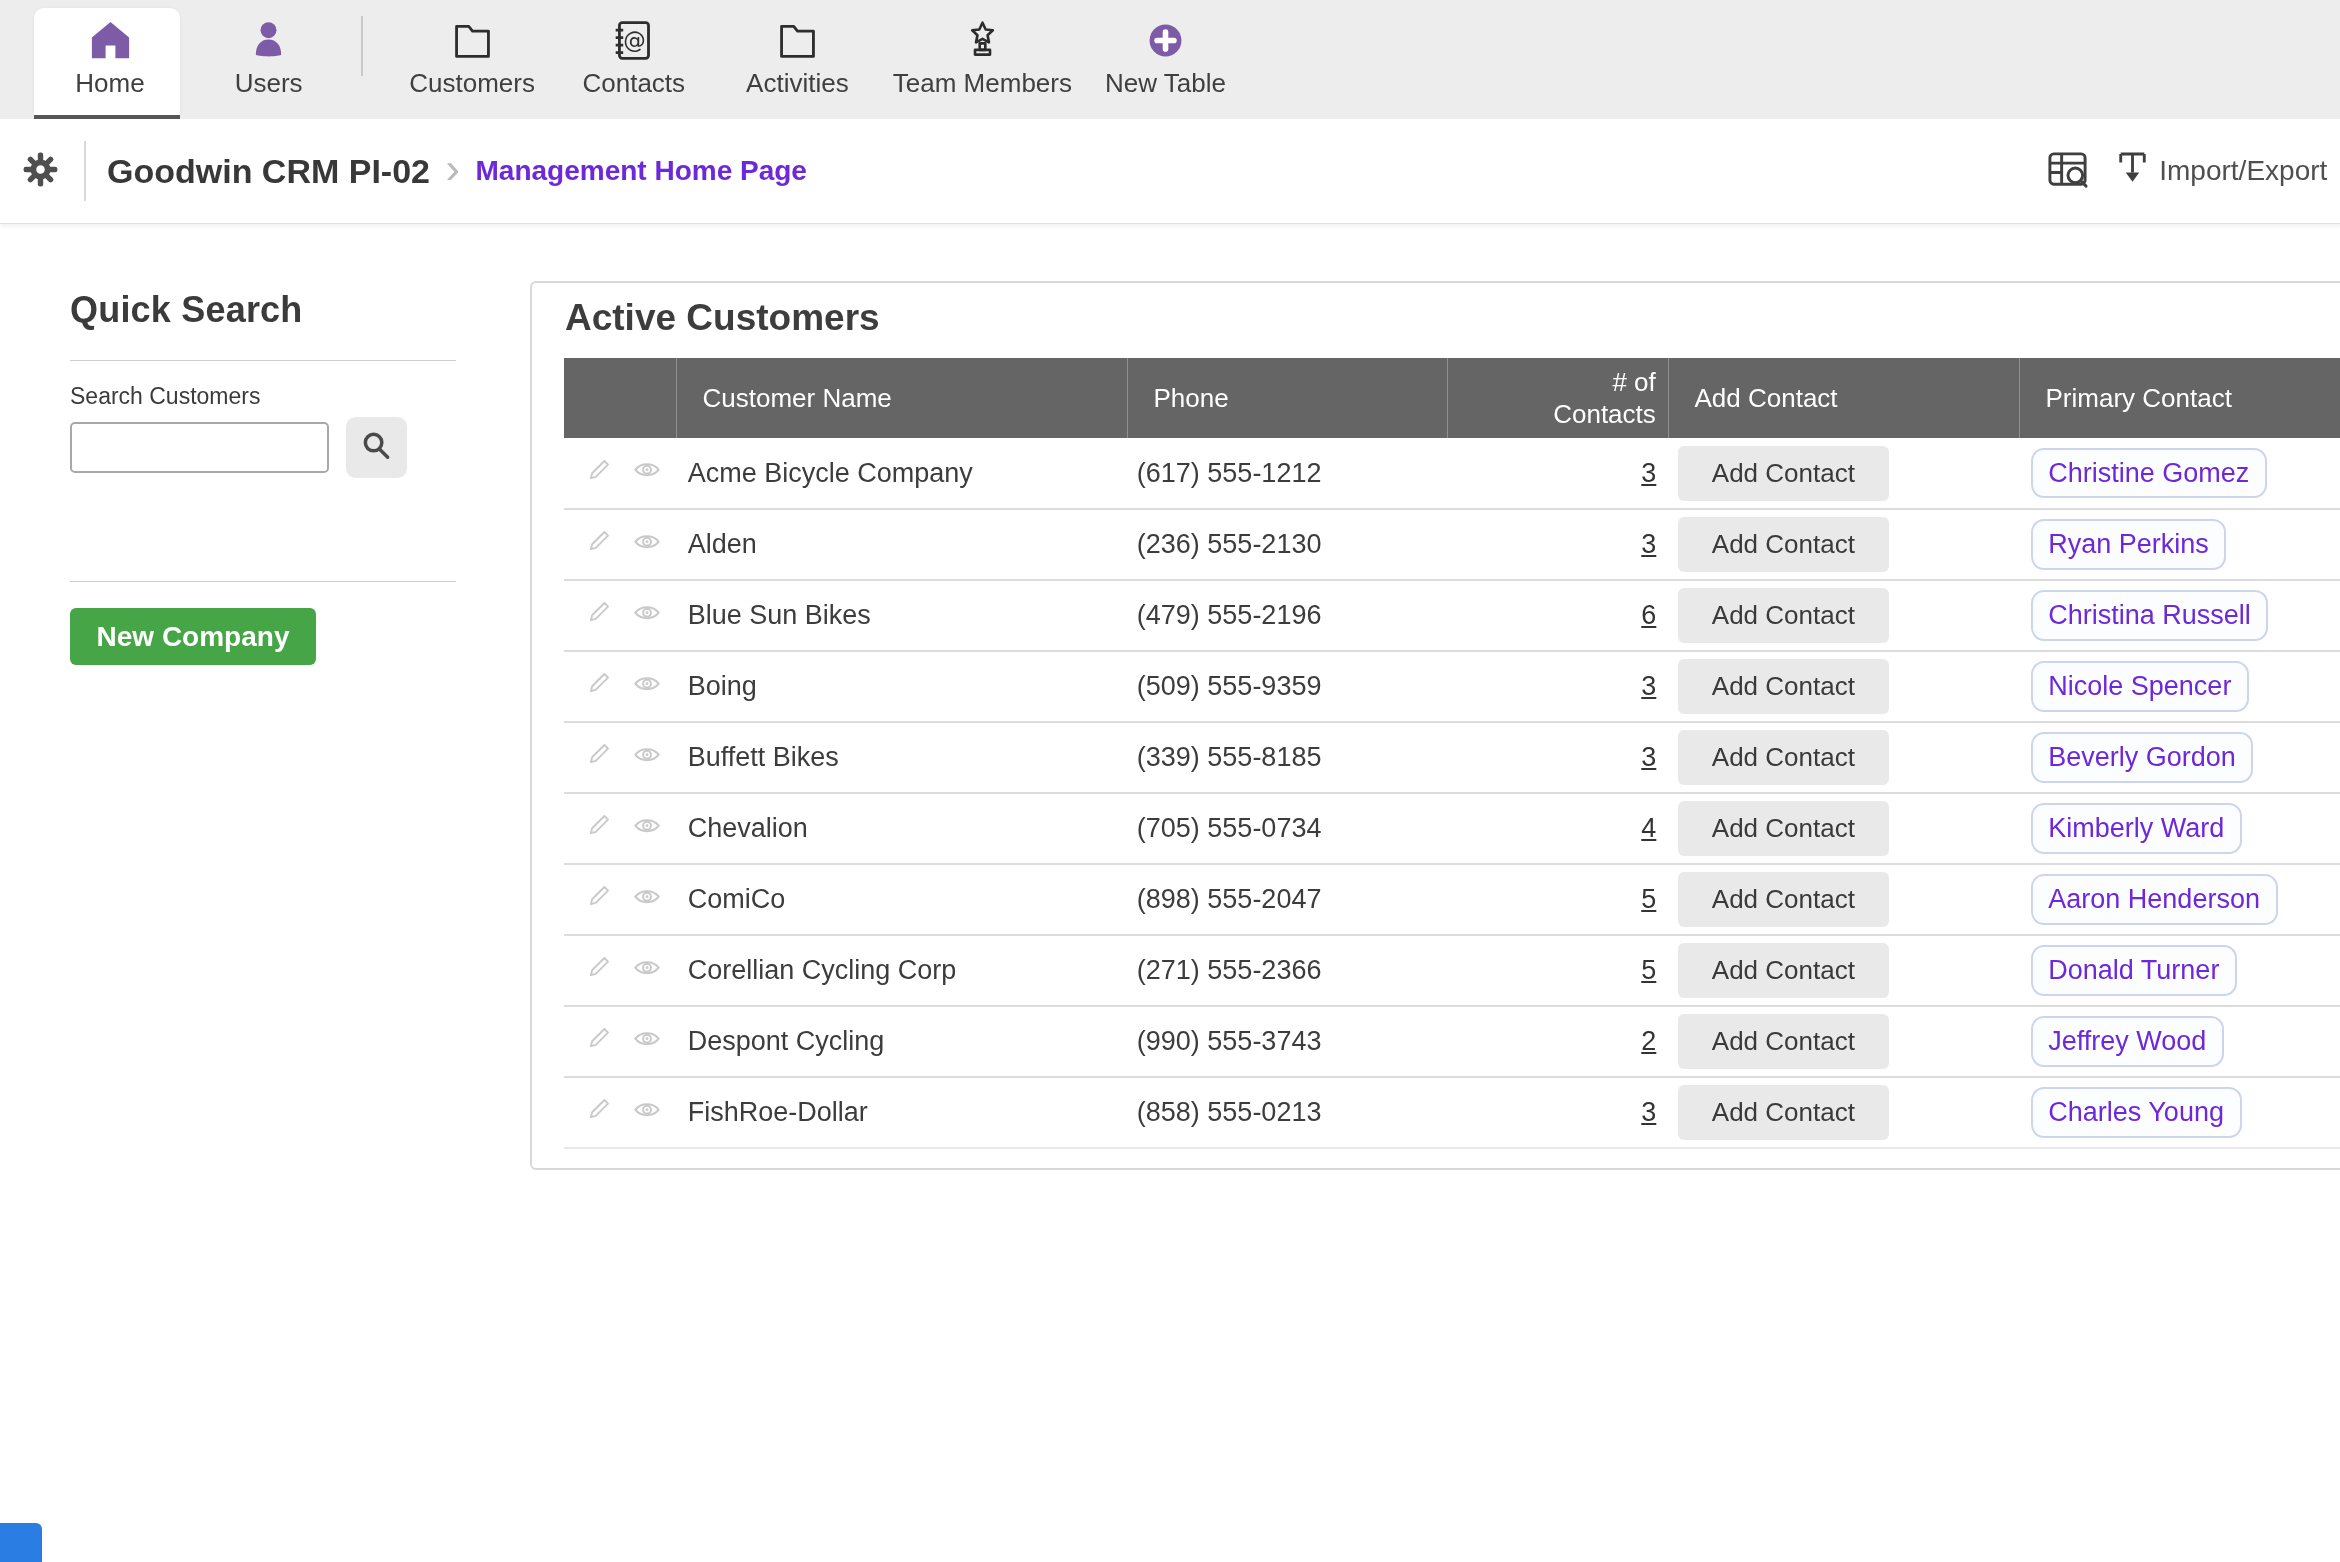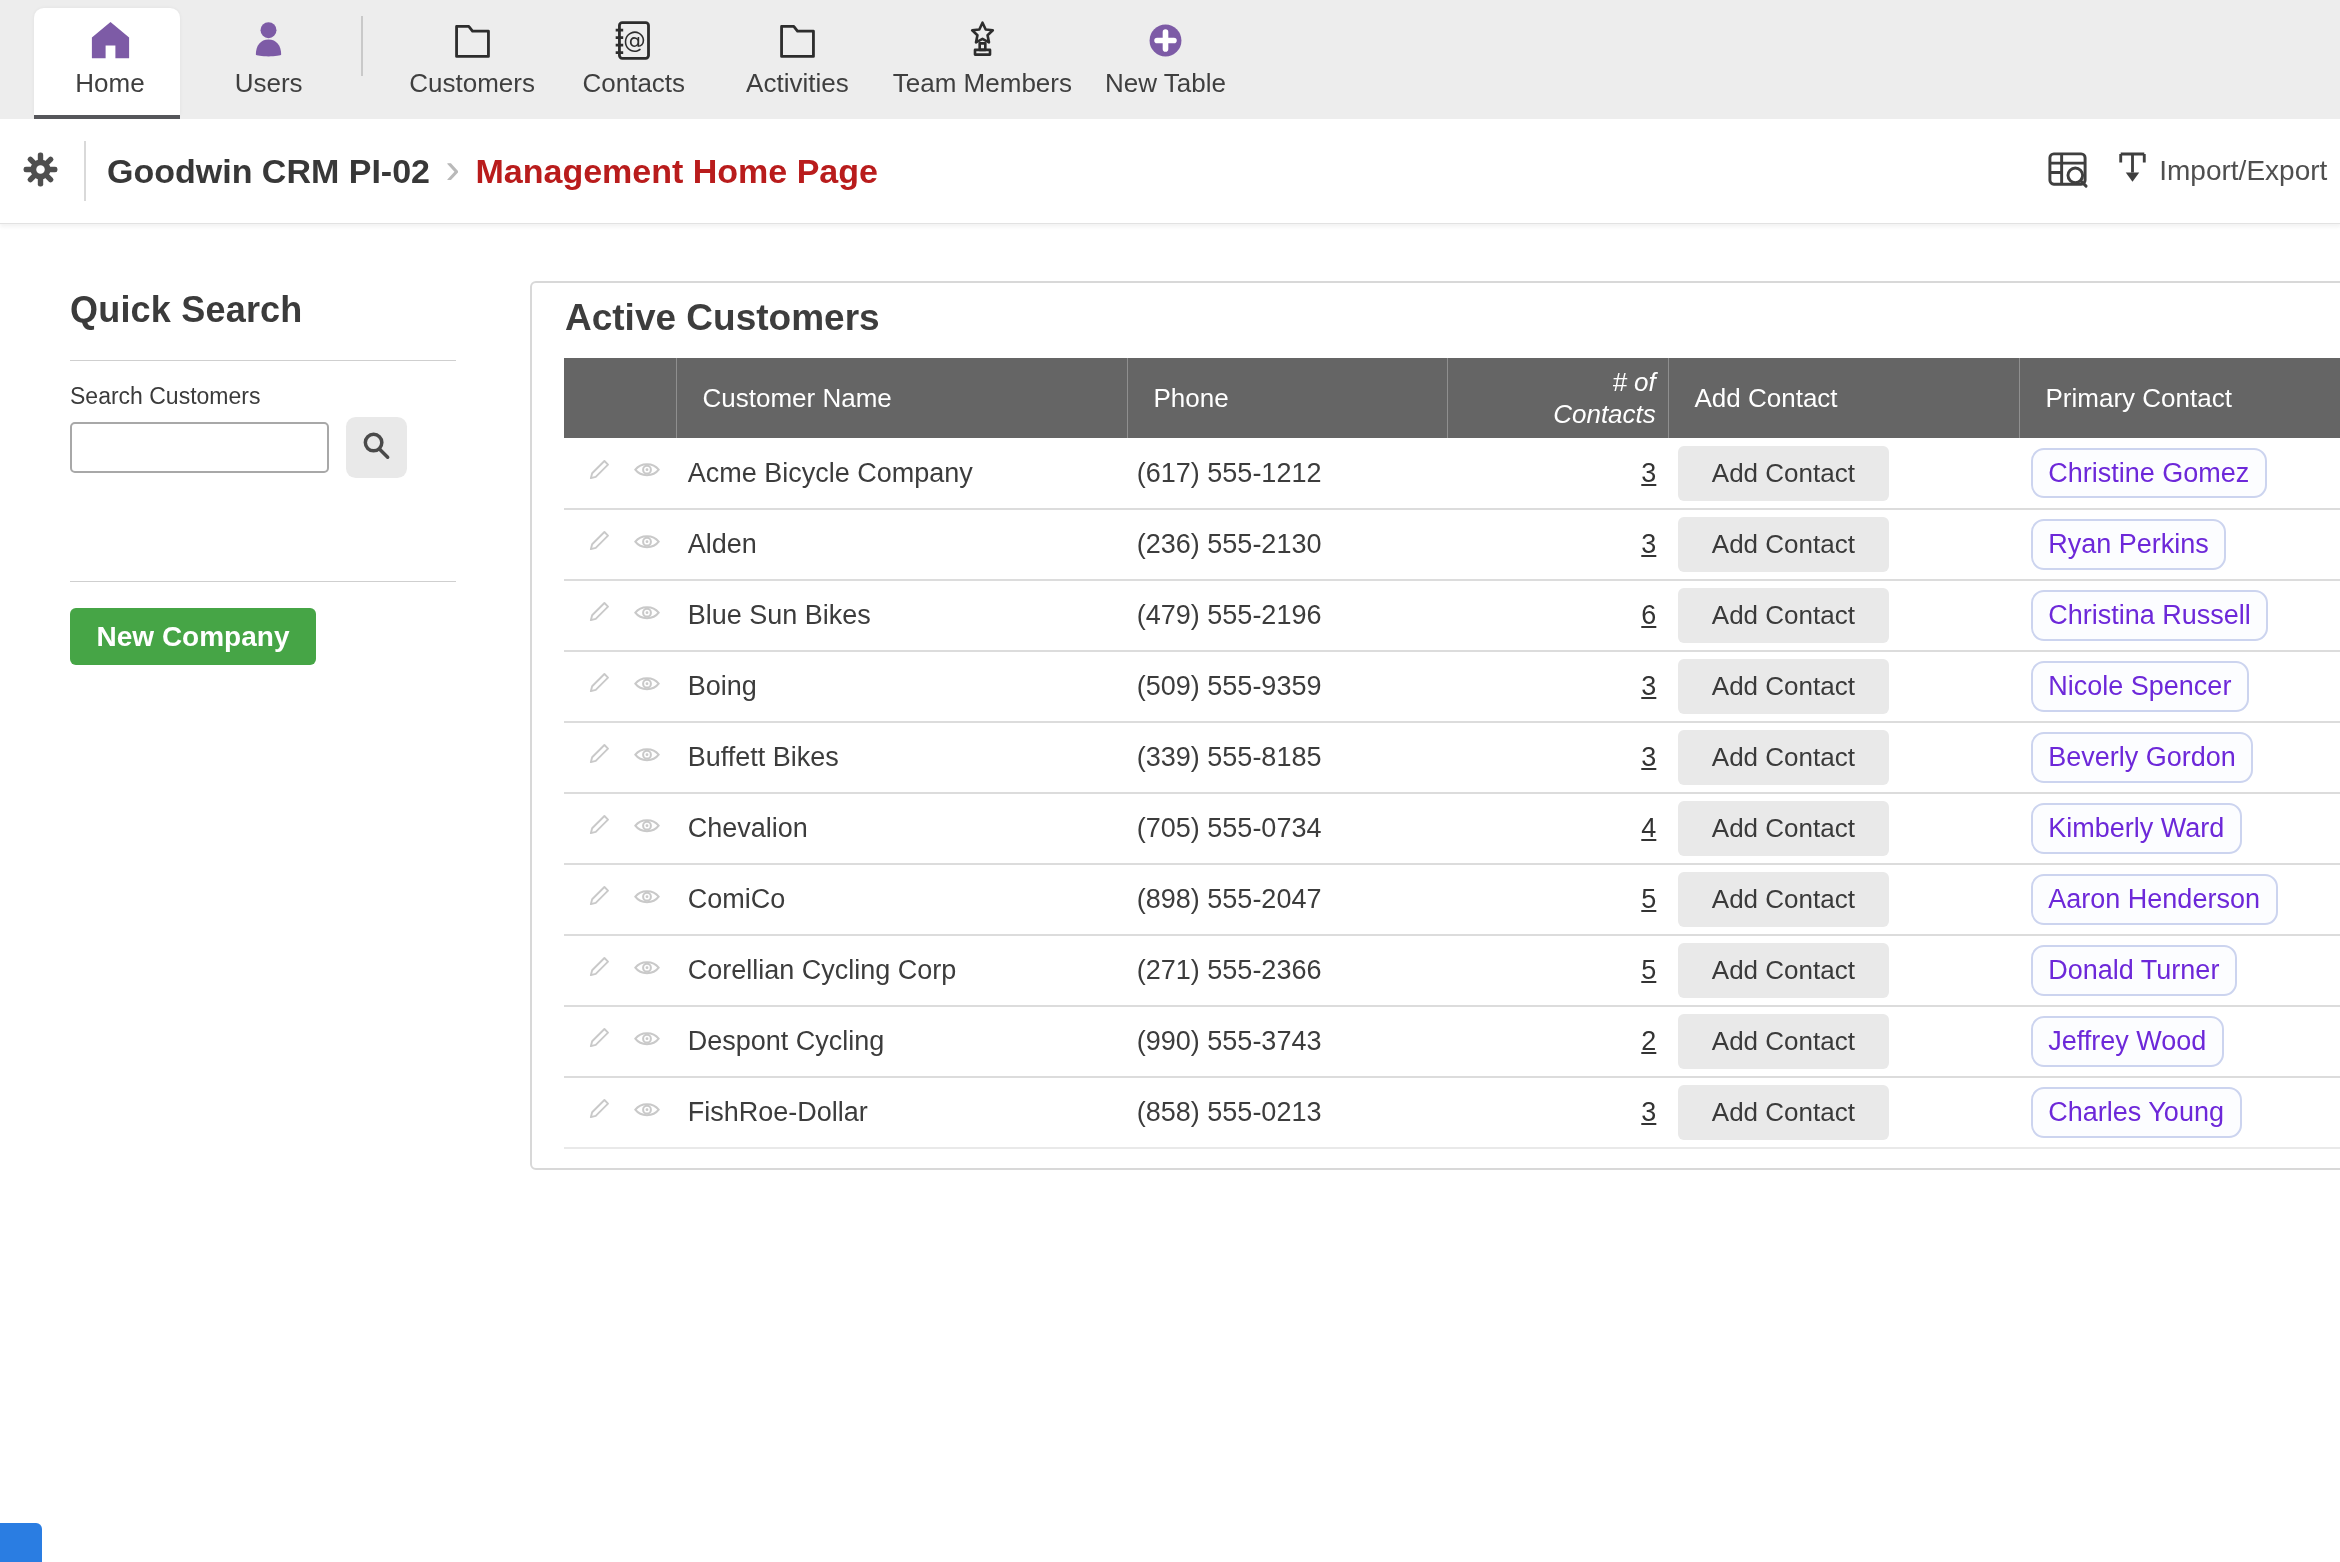--- a/index.html
+++ b/index.html
@@ -42,21 +42,21 @@
     position: absolute; left: 0; top: 119px; width: 2341px; height: 105px;
     background: #ffffff;
     border-bottom: 1px solid #e2e2e2;
     box-shadow: 0 2.9px 3.9px rgba(0,0,0,.05);
     display: flex; align-items: center;
     padding: 0 13.7px 0 21.5px;
   }
   .crumb-divider { width: 2px; height: 60px; background: #d9d9d9; margin: 0 21.5px 0 25px; }
   .crumb-app { font-size: 34px; font-weight: 700; color: #383838; white-space: nowrap; }
   .crumb-sep { font-size: 43px; color: #b9b9b9; margin: 0 15.6px; transform: translateY(-2.9px); }
-  .crumb-page { font-size: 34px; font-weight: 700; color: #b91c1c; white-space: nowrap; }
+  .crumb-page { font-size: 28px; font-weight: 700; color: #6d28d9; white-space: nowrap; }
   .crumb-right { margin-left: auto; display: flex; align-items: center; gap: 24px; }
   .iconbtn { background: none; border: none; cursor: pointer; display: flex; align-items: center; }
   .impexp { display: flex; align-items: center; gap: 7.8px; font-size: 28px; color: #4f4f4f; }
 
   
   .leftcol { position: absolute; left: 70px; top: 289px; width: 386px; }
   .section-title { font-size: 36px; font-weight: 700; color: #3b3b3b; letter-spacing: 0.2px; }
   .hr { height: 1px; background: #cfcfcf; margin-top: 29px; }
   .field-label { margin-top: 21.5px; font-size: 23px; color: #3b3b3b; }
   .search-row { margin-top: 7.8px; display: flex; align-items: center; gap: 16.6px; }
@@ -82,21 +82,21 @@
     background: #ffffff; border: 2px solid #d8d8d8; border-radius: 5.9px;
   }
   .panel-title { padding: 13.7px 0 0 33px; font-size: 37px; font-weight: 700; color: #3d3d3d; }
   table.grid { margin: 19.5px 0 0 32px; border-collapse: collapse; table-layout: fixed; width: 1794px; }
   .grid th {
     background: #656565; color: #ffffff; height: 80px;
     font-size: 26px; font-weight: 400; text-align: left; padding-left: 26px;
     vertical-align: middle;
   }
   .grid th + th { border-left: 1px solid #8f8f8f; }
-  .grid th.col-count { text-align: right; padding-right: 11.7px; padding-left: 16px; font-style: italic; }
+  .grid th.col-count { text-align: right; padding-right: 11.7px; padding-left: 16px; }
   .grid th.col-count span { display: inline-block; width: 117px; text-align: right; line-height: 1.25; }
   .grid td {
     height: 71px; border-bottom: 2px solid #dcdcdc;
     font-size: 27px; color: #3c3c3c; vertical-align: middle;
   }
   .grid tr:last-child td { border-bottom-color: #e9e9e9; }
   td.c-icons { padding-left: 21.5px; white-space: nowrap; }
   td.c-icons .rowicon { display: inline-block; margin-right: 13.7px; cursor: pointer; vertical-align: middle; }
   td.c-name { padding-left: 11.7px; }
   td.c-phone { padding-left: 9.8px; }

